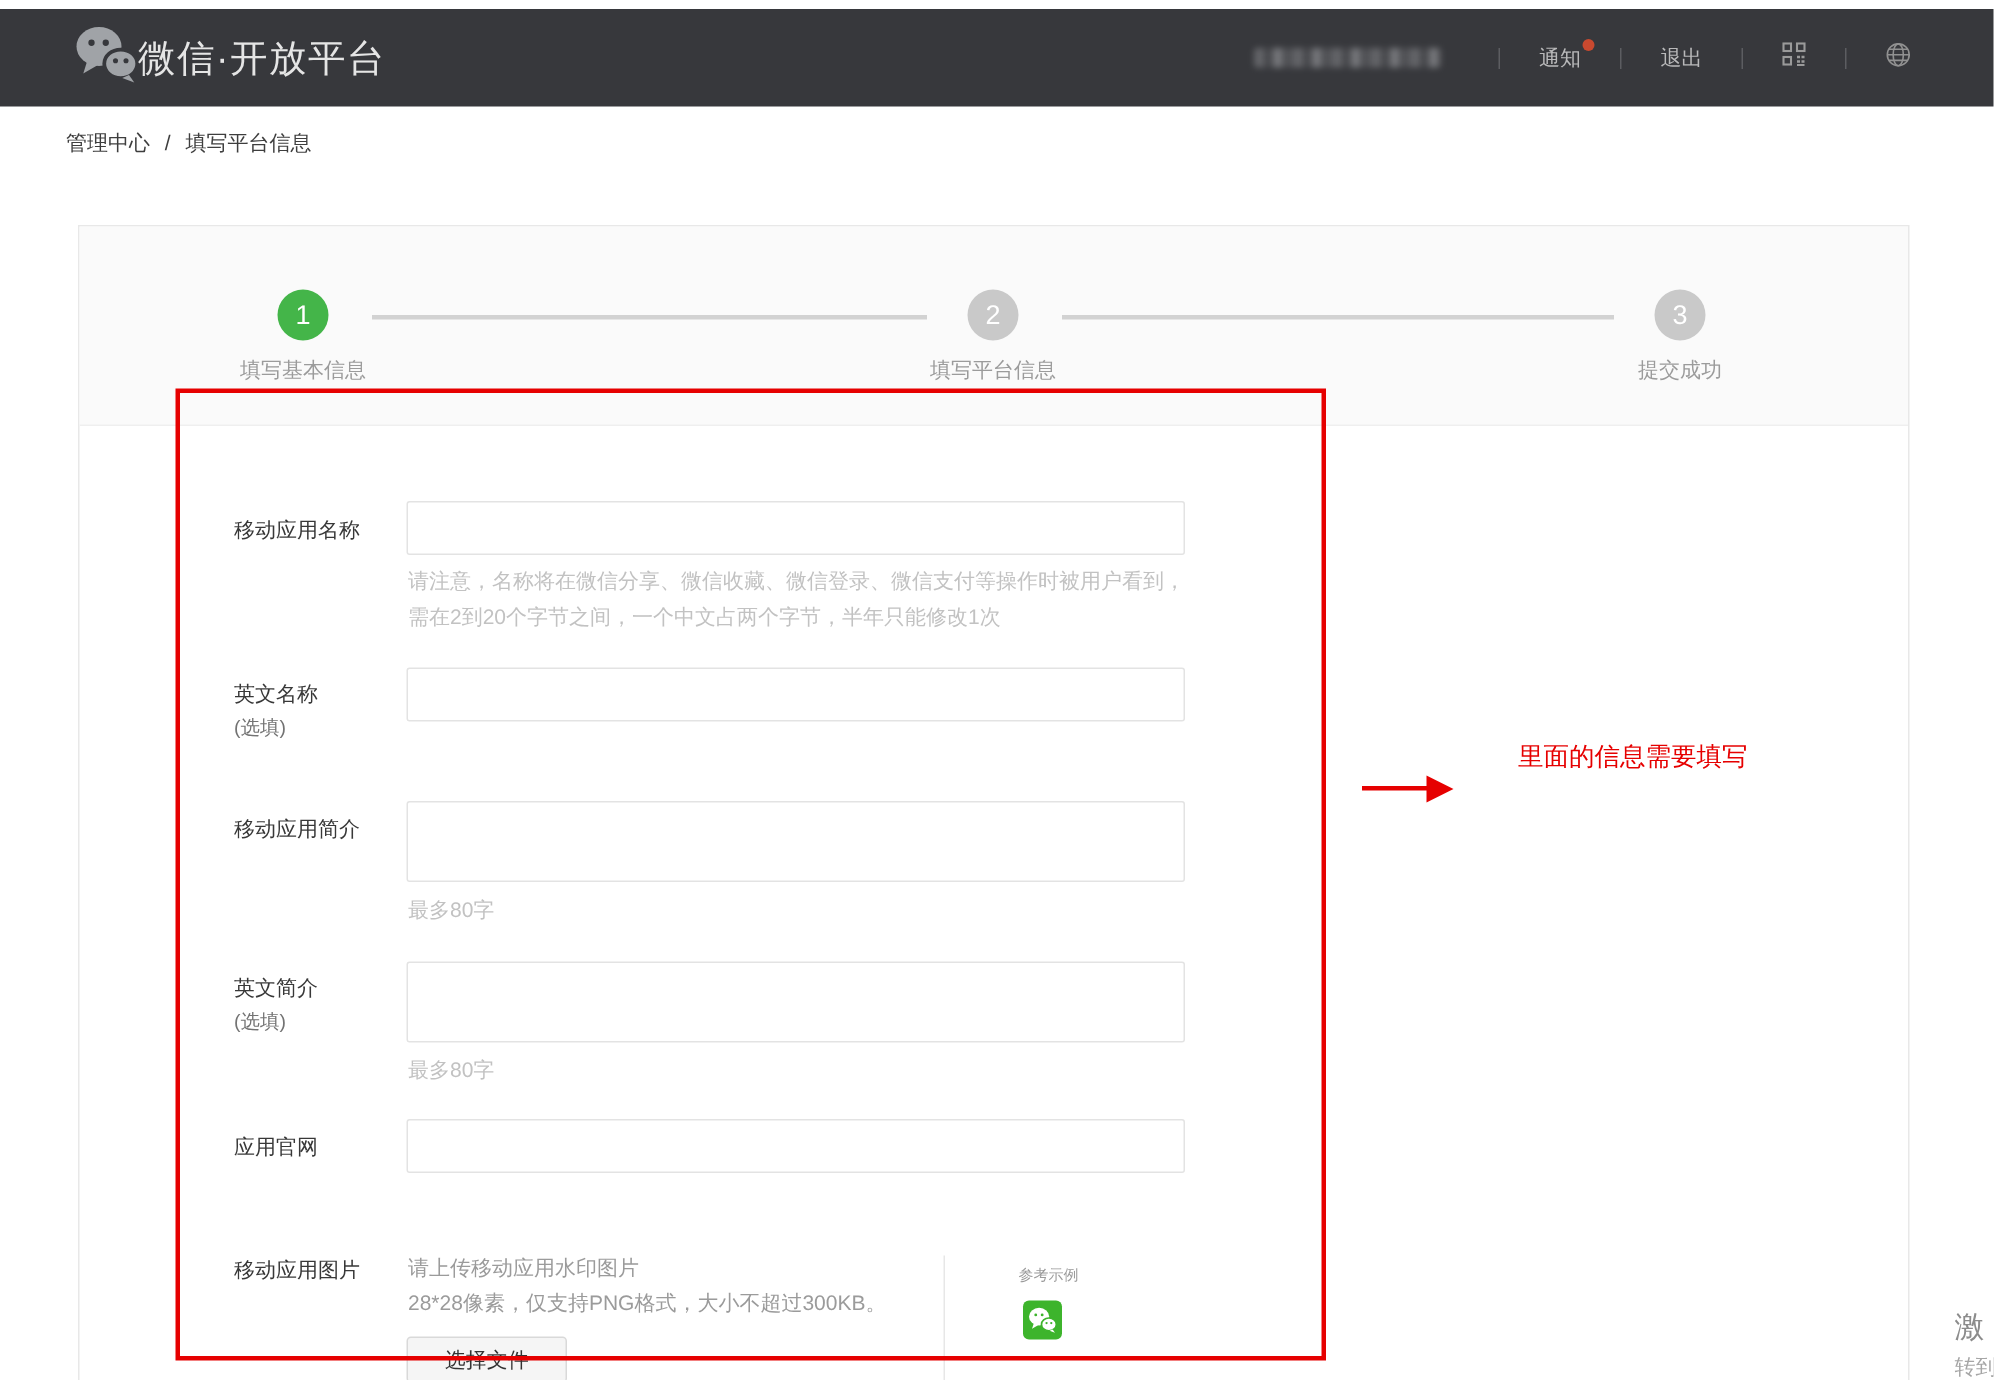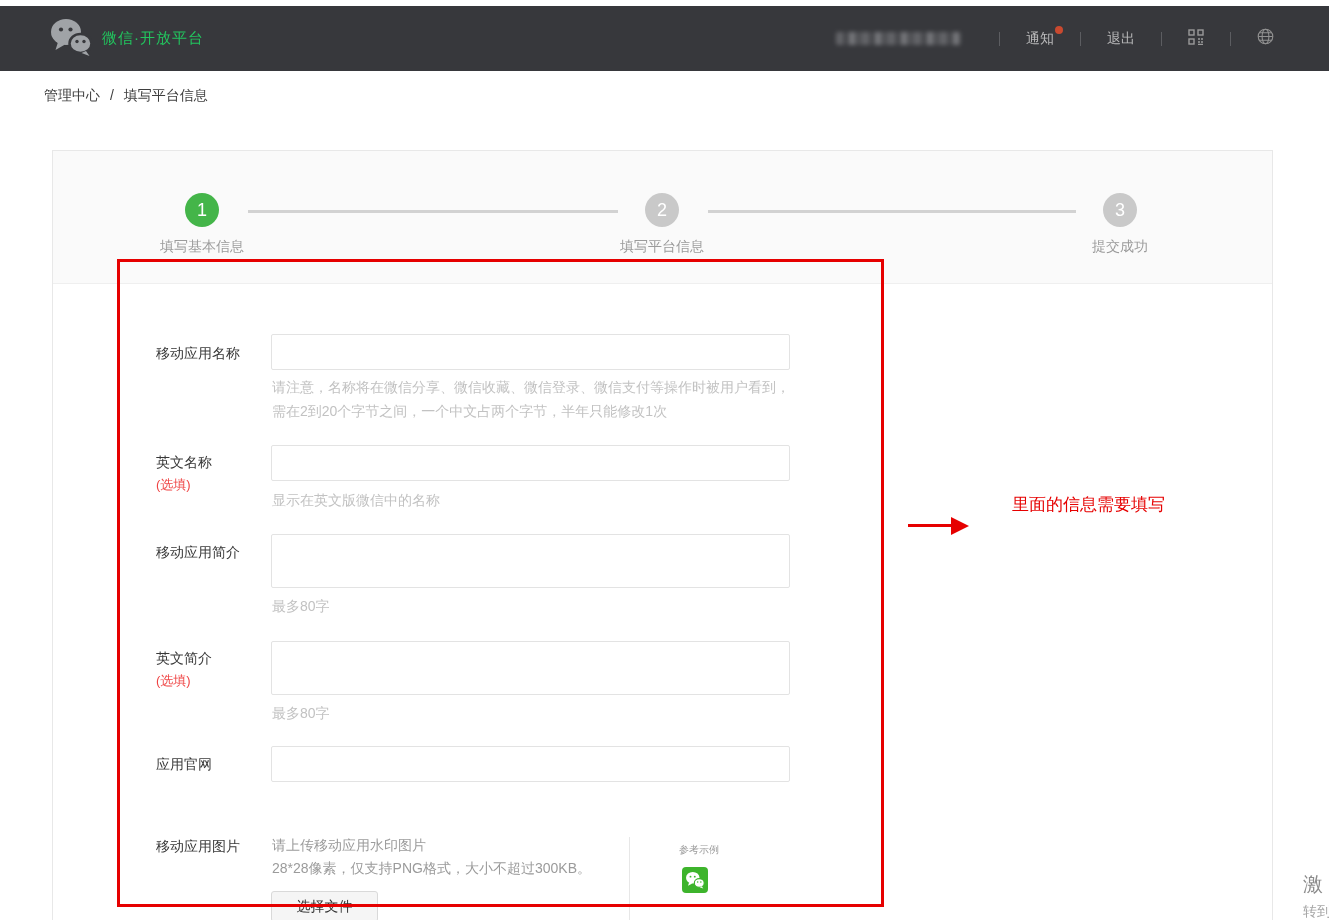--- a/index.html
+++ b/index.html
@@ -3,21 +3,21 @@
 <meta charset="utf-8">
 <style>
   * { margin:0; padding:0; box-sizing:border-box; }
   html,body { width:1329px; height:920px; overflow:hidden; background:#fff;
     font-family:"Liberation Sans","DejaVu Sans",sans-serif; }
 
   
   .navbar { position:absolute; left:0; top:6px; width:1329px; height:65px;
     background:#37383c; display:flex; align-items:center; }
   .brand-group { position:absolute; left:50px; top:0; height:65px; display:flex; align-items:center; }
-  .brand-title { color:#22c55e; font-size:15px; letter-spacing:1px; margin-left:10px; }
+  .brand-title { color:#e5e5e5; font-size:25px; letter-spacing:1px; }
   .nav-menu { position:absolute; left:308px; top:0; height:65px; display:flex; align-items:center; }
   .nav-item { color:#c3c3c4; font-size:14px; text-decoration:none; margin-right:45px; cursor:pointer; }
   .nav-item.active { color:#ffffff; font-weight:bold; font-size:15px; }
   .nav-right { position:absolute; right:55px; top:0; height:65px; display:flex; align-items:center;gap:15px; }
   .account-blur { width:125px; height:13px; margin-right:12px; border-radius:2px;
     background:repeating-linear-gradient(90deg,#6b6c70 0 7px,#4a4b4f 7px 13px,#808185 13px 19px,#55565a 19px 26px);
     filter:blur(2px); opacity:.85; }
   .nav-sep { width:1px; height:14px; background:#5c5d61; margin:0 11px; }
   .nav-text { color:#b9b9ba; font-size:14px; cursor:pointer; position:relative; }
   .notice-dot { position:absolute; right:-9px; top:-4px; width:8px; height:8px;
@@ -36,21 +36,21 @@
     background:#fafafa; border-bottom:1px solid #efefef; }
   .step { position:absolute; width:160px; text-align:center; }
   .step-circle { width:34px; height:34px; border-radius:50%; margin:0 auto;
     color:#fff; font-size:18px; line-height:34px; text-align:center; background:#c9c9c9; }
   .step.active .step-circle { background:#44b549; }
   .step-label { margin-top:11px; font-size:14px; color:#9b9b9b; }
   .connector { position:absolute; top:59px; height:3px; background:#d2d2d2; }
 
   
   .fld-label { position:absolute; font-size:14px; color:#383838; }
-  .fld-optional { position:absolute; font-size:13px; color:#ef4444; }
+  .fld-optional { position:absolute; font-size:13px; color:#737373; }
   .txt-input { position:absolute; width:519px; height:36px; border:1px solid #e3e3e3;
     border-radius:2px; background:#fff; font-size:14px; padding:0 10px; color:#333; outline:none; }
   .txt-area { position:absolute; width:519px; height:54px; border:1px solid #e3e3e3;
     border-radius:2px; background:#fff; font-size:14px; padding:6px 10px; color:#333;
     resize:none; outline:none; }
   .hint { position:absolute; font-size:14px; color:#c2c2c2; line-height:24px; width:530px; }
   .upload-text { position:absolute; font-size:14px; color:#9b9b9b; }
   .file-button { position:absolute; width:107px; height:31px; background:#f5f5f5;
     border:1px solid #d9d9d9; border-radius:3px; font-size:14px; color:#333;
     cursor:pointer; font-family:inherit; }
@@ -148,21 +148,20 @@
     </div>
   </div>
 
   <div class="fld-label" style="left:103px; top:194px;">移动应用名称</div>
   <input class="txt-input" style="left: 218px; top: 183px;" type="text" value="">
   <div class="hint" style="left:219px; top:224px;">请注意，名称将在微信分享、微信收藏、微信登录、微信支付等操作时被用户看到，需在2到20个字节之间，一个中文占两个字节，半年只能修改1次</div>
 
   <div class="fld-label" style="left:103px; top:303px;">英文名称</div>
   <div class="fld-optional" style="left:103px; top:325px;">(选填)</div>
   <input class="txt-input" style="left: 218px; top: 294px;" type="text" value="">
-  <div class="hint" style="left:219px; top:337px;">显示在英文版微信中的名称</div>
 
   <div class="fld-label" style="left:103px; top:393px;">移动应用简介</div>
   <textarea class="txt-area" style="left: 218px; top: 383px;"></textarea>
   <div class="hint" style="left:219px; top:443px;">最多80字</div>
 
   <div class="fld-label" style="left:103px; top:499px;">英文简介</div>
   <div class="fld-optional" style="left:103px; top:521px;">(选填)</div>
   <textarea class="txt-area" style="left: 218px; top: 490px;"></textarea>
   <div class="hint" style="left:219px; top:550px;">最多80字</div>
 

